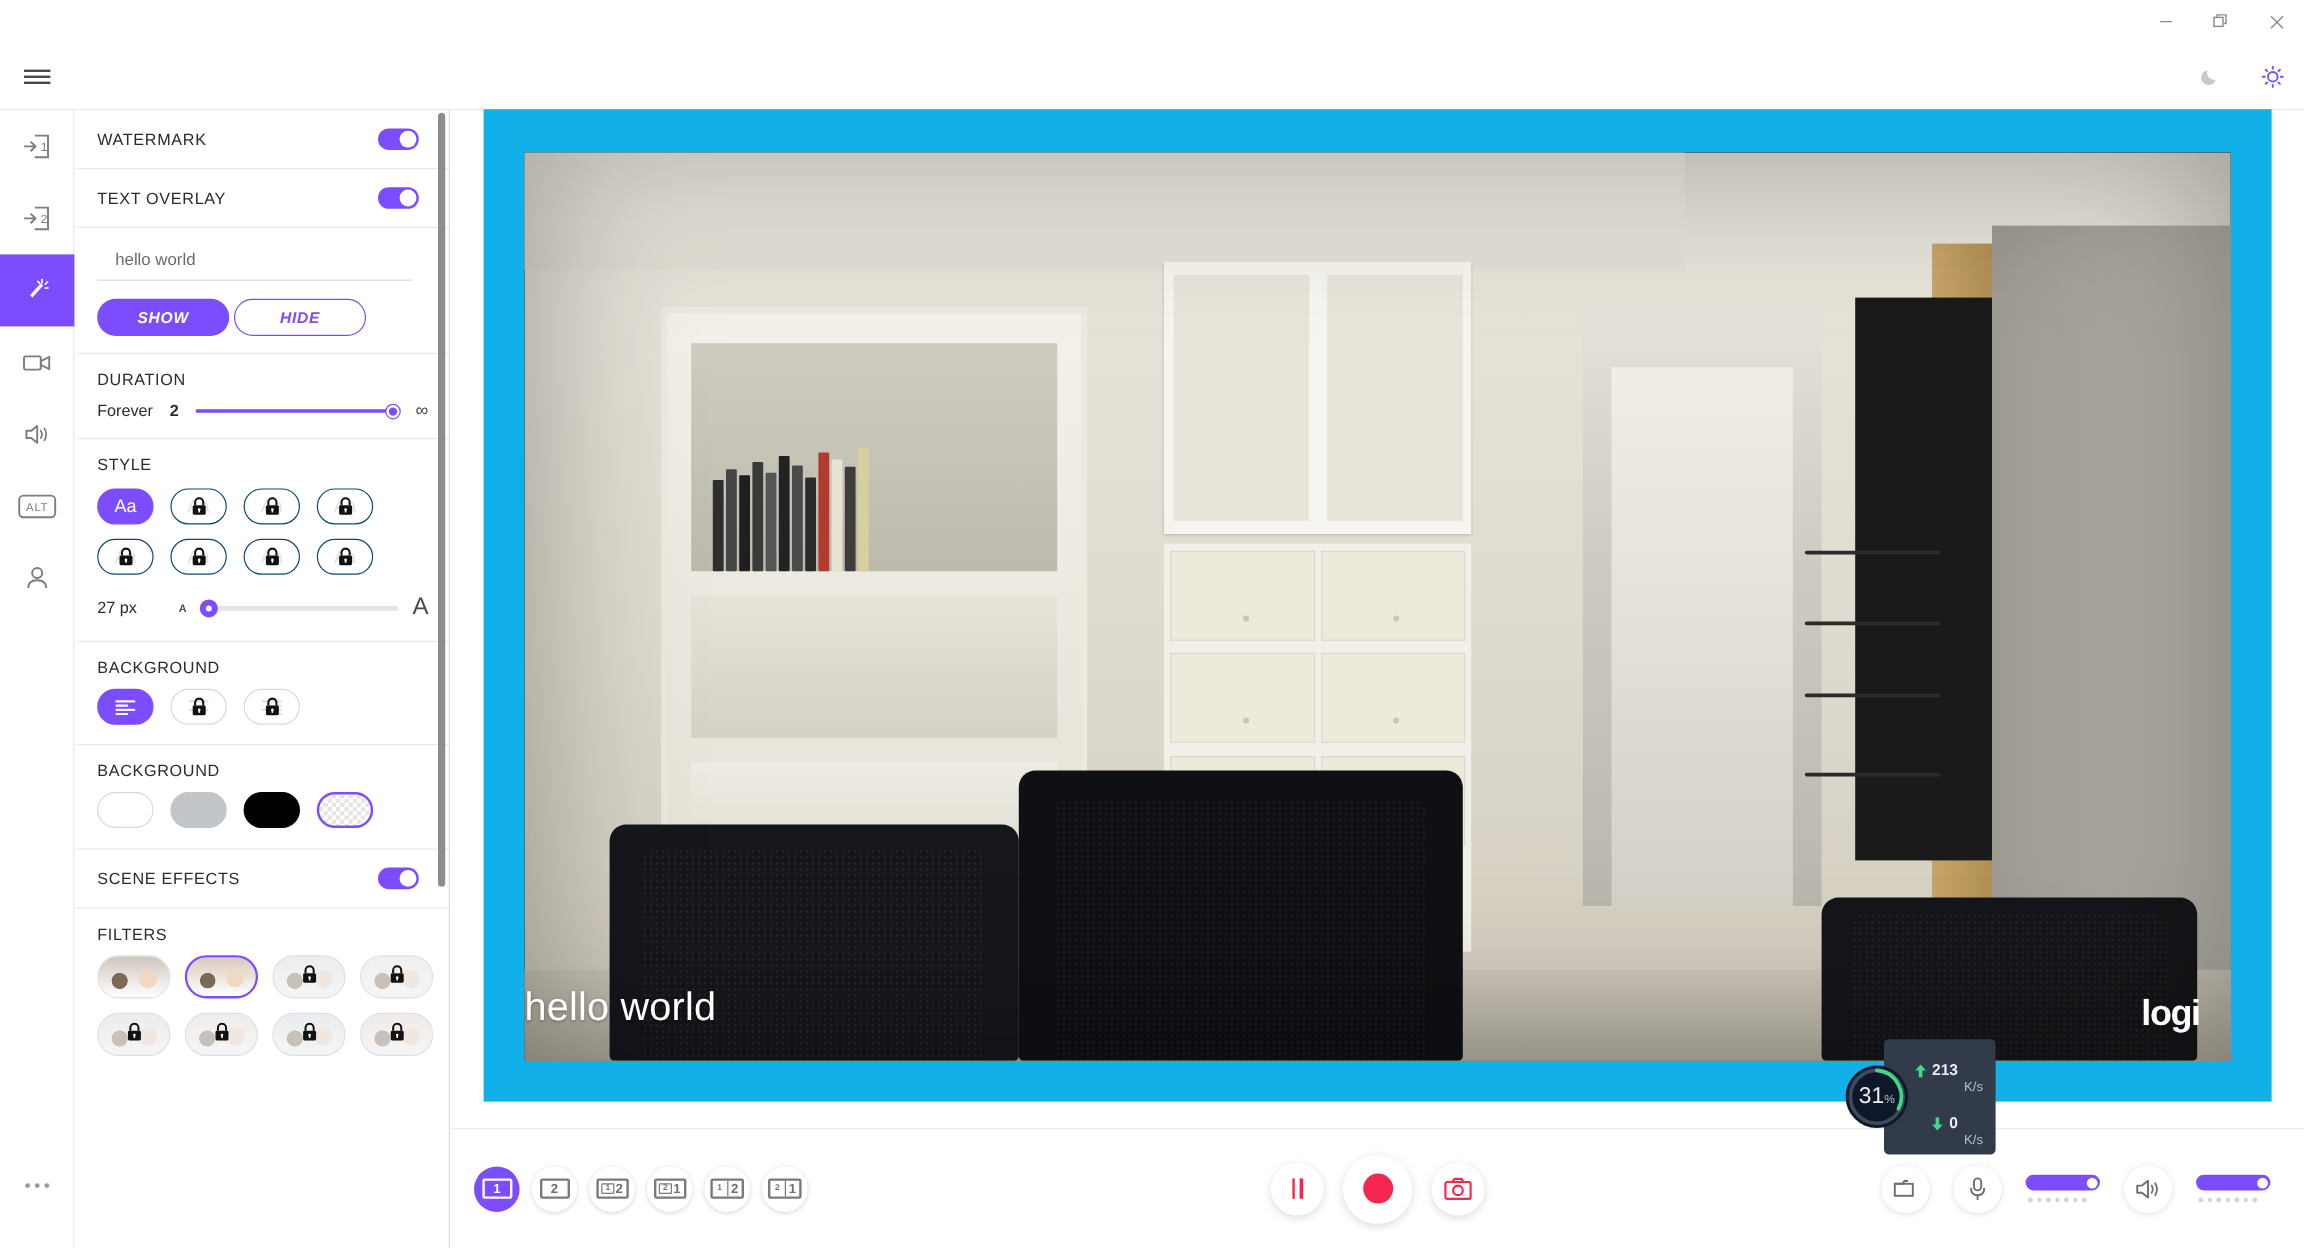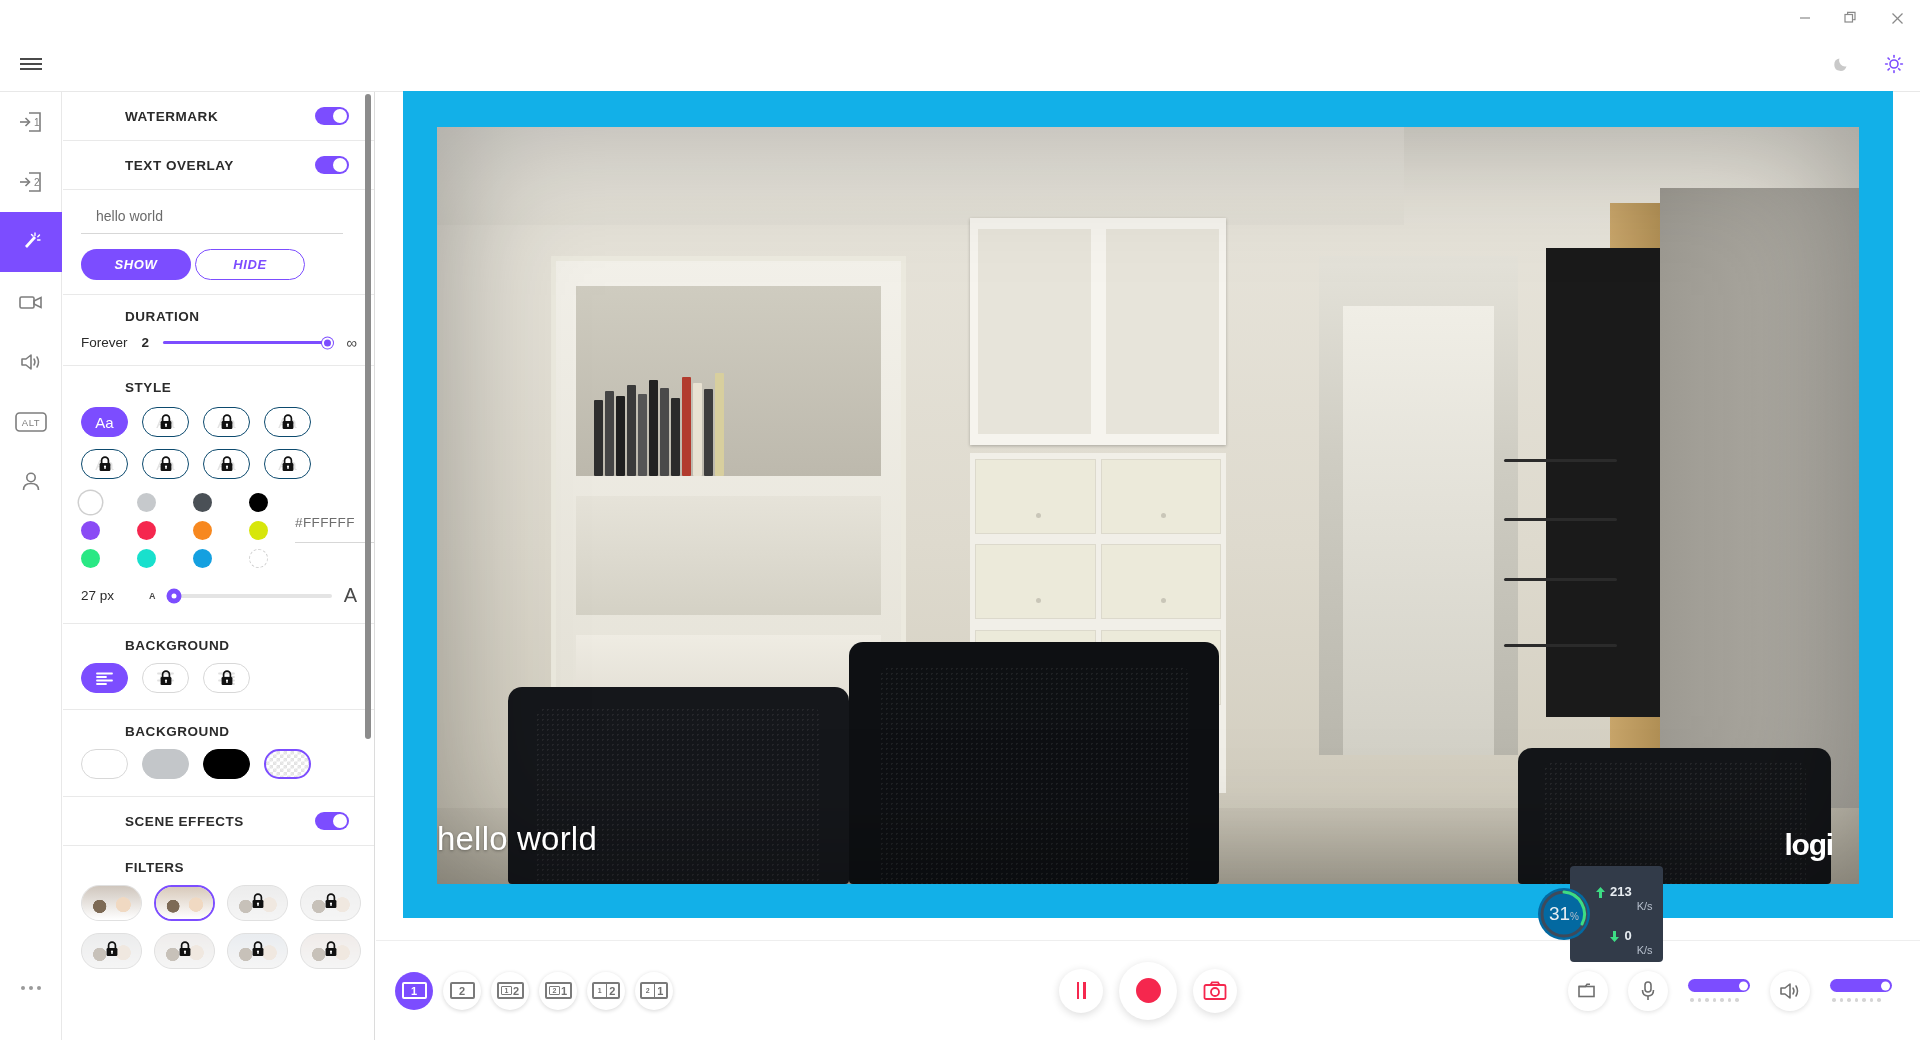--- a/index.html
+++ b/index.html
@@ -60,21 +60,21 @@
   .scrollbar {
     position: absolute; right: 4px; top: 2px; width: 6px; height: 645px;
     background: #8c8c8c; border-radius: 3px;
   }
 
   .row-toggle {
     height: 49px; display: flex; align-items: center; justify-content: space-between;
     border-bottom: 1px solid #e9e9e9; padding: 0 26px 0 18px;
   }
   .sect-title {
-    font-size: 13.5px; letter-spacing: .55px; color: #2b2b2b; font-weight: 700; margin-left: 44px;
+    font-size: 13.5px; letter-spacing: .55px; color: #2b2b2b; font-weight: 400;
   }
   .toggle {
     width: 34px; height: 18px; border-radius: 9px; background: #7c4dff; position: relative;
   }
   .toggle::after {
     content: ""; position: absolute; top: 2px; right: 2px; width: 14px; height: 14px;
     border-radius: 50%; background: #fff;
   }
 
   .textinput {
@@ -249,21 +249,21 @@
     position: absolute; left: 1538px; top: 866px; display: flex; align-items: center; z-index: 30;
   }
   .stats-pill {
     background: #323b49; color: #e8edf2; border-radius: 4px;
     padding: 4px 10px 4px 26px; margin-left: -20px; font-size: 12px; line-height: 16px;
   }
   .stats-line { display: flex; align-items: center; gap: 5px; justify-content: flex-end; }
   .stats-num { font-weight: 700; font-size: 13px; }
   .stats-unit { color: #b6bfcc; font-size: 11px; margin-top: 28px; }
   .gauge {
-    width: 52px; height: 52px; border-radius: 50%; background: #0369a1;
+    width: 52px; height: 52px; border-radius: 50%; background: #0f172a;
     display: flex; align-items: center; justify-content: center; position: relative; z-index: 2;
   }
   .gauge span { color: #e8edf2; font-size: 19px; }
   .gauge small { font-size: 10px; color: #b6bfcc; }
   .tv-badge {
     position: absolute; right: 0; top: 940px; width: 22px; height: 22px;
     background: #0e8ee9; display: flex; align-items: center; justify-content: center;
   }
 
   
@@ -549,40 +549,20 @@
             <span class="chip-ghost">Aa</span>
             <svg class="lock" width="14" height="16" viewBox="0 0 14 16">
               <path d="M3.6 7 V4.6 A3.4 3.4 0 0 1 10.4 4.6 V7" fill="none" stroke="#111" stroke-width="1.7"></path>
               <rect x="1.6" y="7" width="10.8" height="8" rx="1.2" fill="#111"></rect>
               <circle cx="7" cy="10.6" r="1.1" fill="#fff"></circle>
               <rect x="6.35" y="10.6" width="1.3" height="2.4" fill="#fff"></rect>
             </svg>
           </div>
         </div>
 
-      <div class="swatch-wrap">
-        <div class="swatch-grid" id="swatch-grid">
-            <div class="sw selected" style="background: rgb(255, 255, 255);"></div>
-            <div class="sw" style="background: rgb(198, 201, 204);"></div>
-            <div class="sw" style="background: rgb(74, 80, 86);"></div>
-            <div class="sw" style="background: rgb(0, 0, 0);"></div>
-            <div class="sw" style="background: rgb(138, 75, 245);"></div>
-            <div class="sw" style="background: rgb(245, 39, 78);"></div>
-            <div class="sw" style="background: rgb(247, 136, 31);"></div>
-            <div class="sw" style="background: rgb(215, 230, 11);"></div>
-            <div class="sw" style="background: rgb(41, 232, 132);"></div>
-            <div class="sw" style="background: rgb(24, 224, 205);"></div>
-            <div class="sw" style="background: rgb(20, 160, 224);"></div>
-            <div class="sw transparent"></div>
-          </div>
-        <div class="hexbox">
-          <div class="hexval">#FFFFFF</div>
-          <div class="hexline"></div>
-        </div>
-      </div>
 
       <div class="fsize-row">
         <div class="fsize-label">27 px</div>
         <div class="a-small">A</div>
         <div class="fs-track">
           <div class="fs-knob" style="left: 4%;"></div>
         </div>
         <div class="a-big">A</div>
       </div>
 

